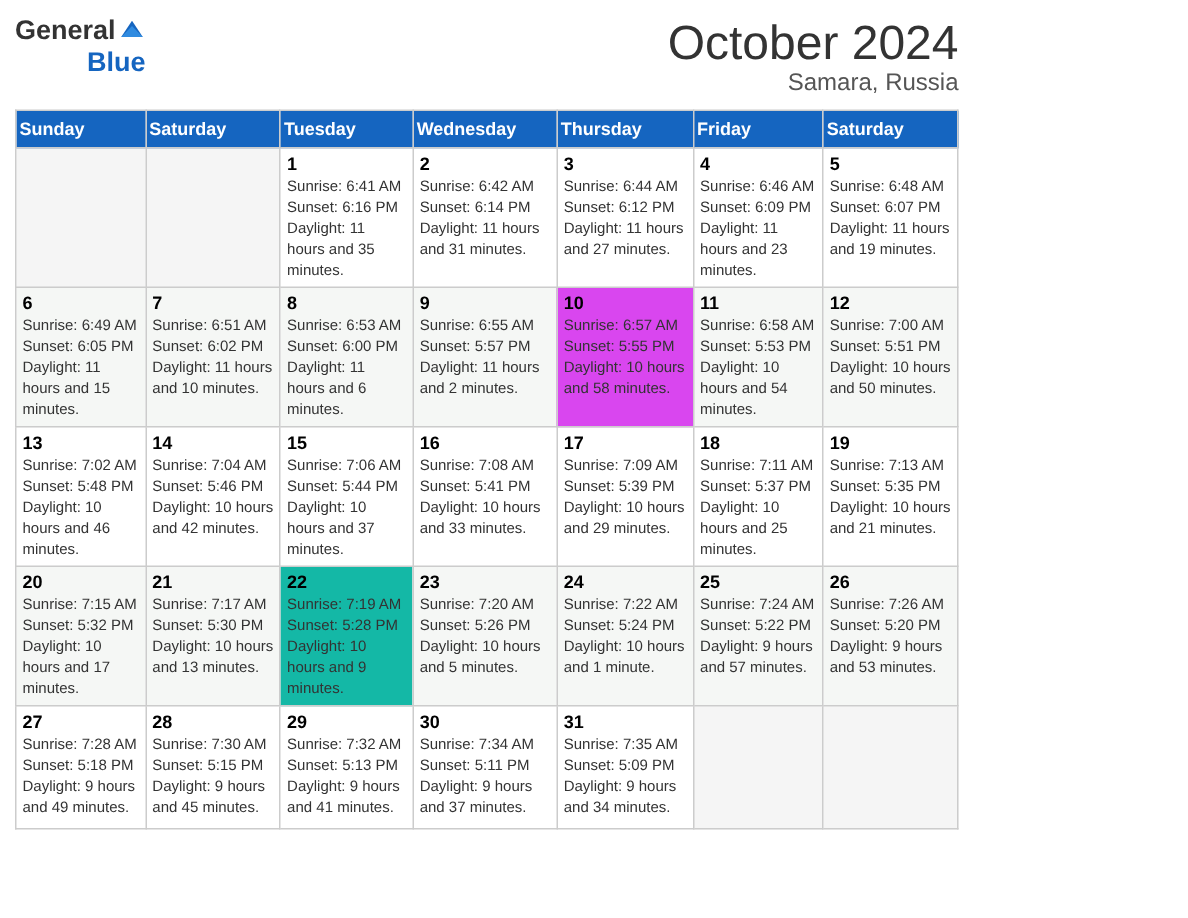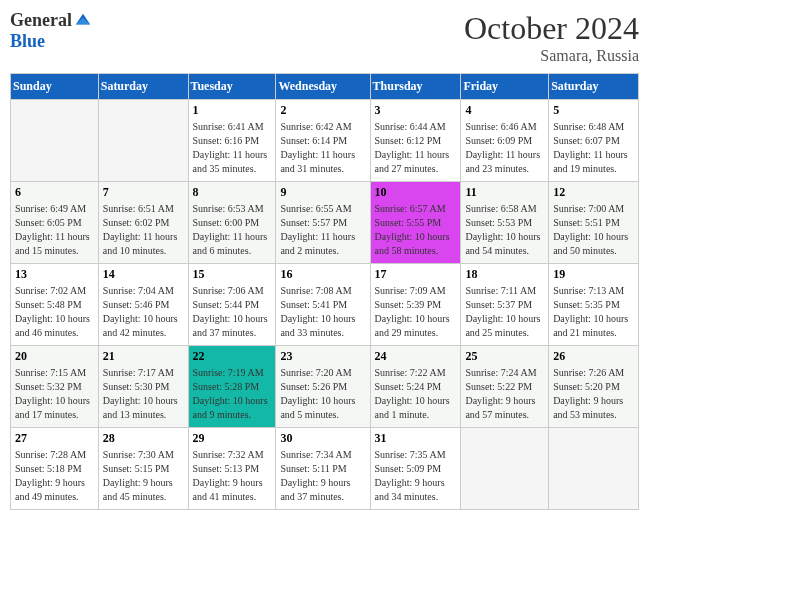--- a/index.html
+++ b/index.html
@@ -8,21 +8,20 @@
       background: #fff;
       width: 792px;
       height: 612px;
       overflow: hidden;
     }
     .page {
       width: 649px;
       height: 612px;
       padding: 10px;
       background: #fff;
-      font-family: Liberation Serif, serif;
     }
     .header {
       display: flex;
       justify-content: space-between;
       align-items: flex-start;
       margin-bottom: 8px;
     }
     .logo {
       display: flex;
       flex-direction: column;
@@ -34,20 +33,21 @@
     }
     .logo-general {
       font-size: 18px;
       font-weight: bold;
       color: #333;
     }
     .logo-blue {
       font-size: 18px;
       font-weight: bold;
       color: #1565c0;
+      margin-left: 48px;
     }
     .logo-icon {
       width: 18px;
       height: 18px;
       margin-left: 2px;
     }
     .title-section {
       text-align: right;
     }
     .month-title {

